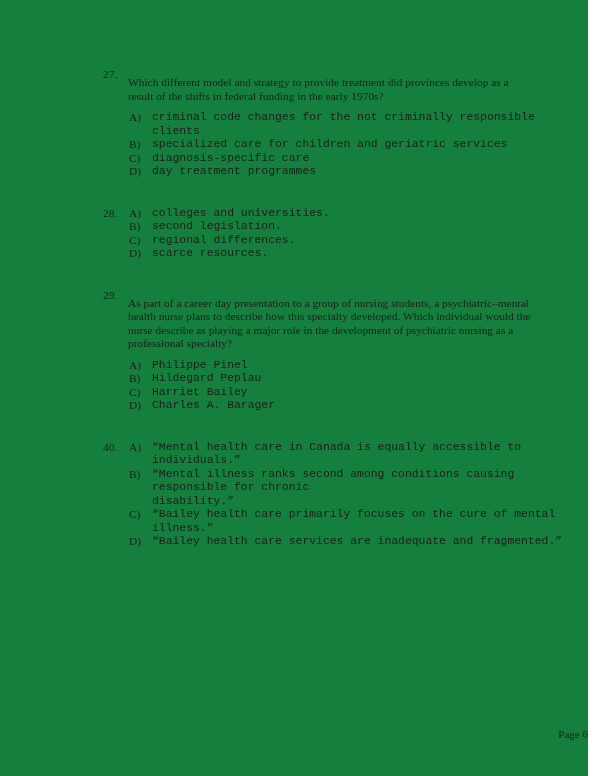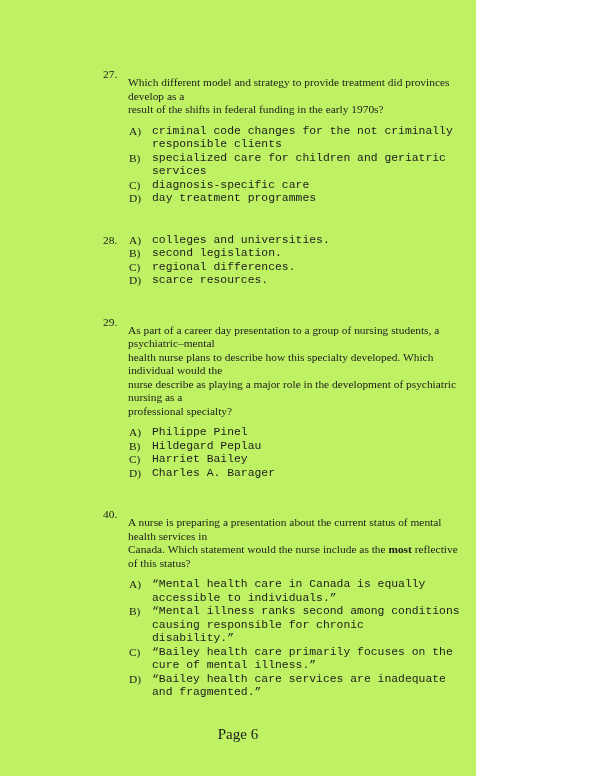--- a/index.html
+++ b/index.html
@@ -6,23 +6,23 @@
     margin: 0;
     padding: 0;
   }
   body {
     width: 600px;
     height: 776px;
     background: #ffffff;
   }
   .page {
     position: relative;
-    width: 476px;
+    width: 588px;
     height: 776px;
-    background: #bef264;
+    background: #15803d;
     overflow: hidden;
     font-family: "Liberation Serif", "DejaVu Serif", serif;
     color: #1c1c1c;
     font-size: 11.4px;
     line-height: 13.5px;
   }
   .content {
     position: absolute;
     top: 68px;
     left: 103px;
@@ -61,22 +61,22 @@
     font-family: Liberation Mono, monospace;
   }
   .b {
     font-weight: bold;
   }
   .footer {
     position: absolute;
     top: 728px;
     left: 0;
     width: 100%;
-    text-align: center;
-    font-size: 15px;
+    text-align: right;
+    font-size: 11px;
   }
 </style>
 </head>
 <body>
 
 <div class="page">
   <main class="content" id="questions">
   <section class="question">
     <span class="qnum">27.</span>
     <div class="qbody">
@@ -160,22 +160,20 @@
     <span class="letter">D)</span>
     <span class="otext">Charles A. Barager</span>
   </div>
 </div>
     </div>
   </section>
 
   <section class="question">
     <span class="qnum">40.</span>
     <div class="qbody">
-      <p class="qtext"><span>A nurse is preparing a presentation about the current status of mental health services in
-Canada. Which statement would the nurse include as the </span><span class="b">most</span><span> reflective of this status?</span></p>
       <div class="options">
   <div class="option">
     <span class="letter">A)</span>
     <span class="otext">“Mental health care in Canada is equally accessible to individuals.”</span>
   </div>
 
   <div class="option">
     <span class="letter">B)</span>
     <span class="otext">“Mental illness ranks second among conditions causing responsible for chronic
 disability.”</span>

